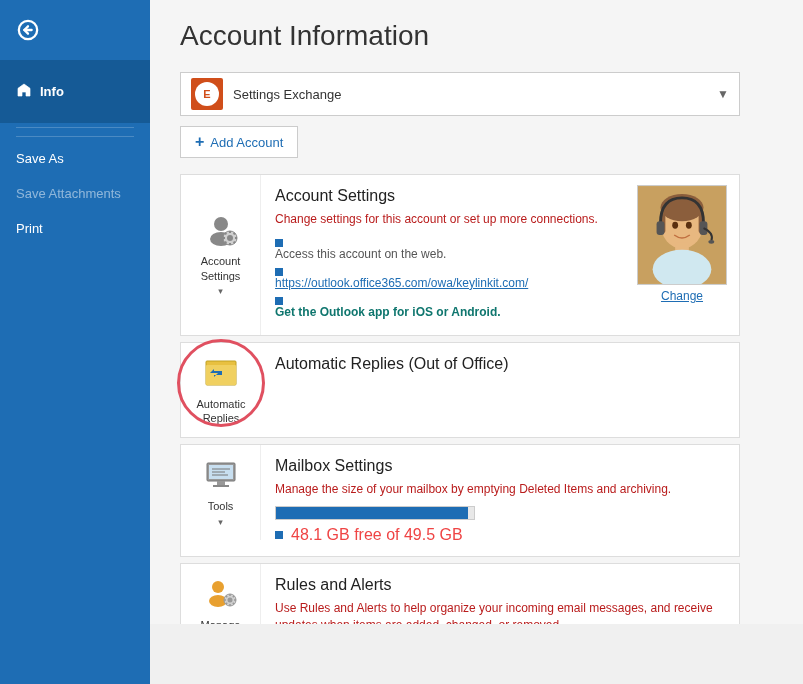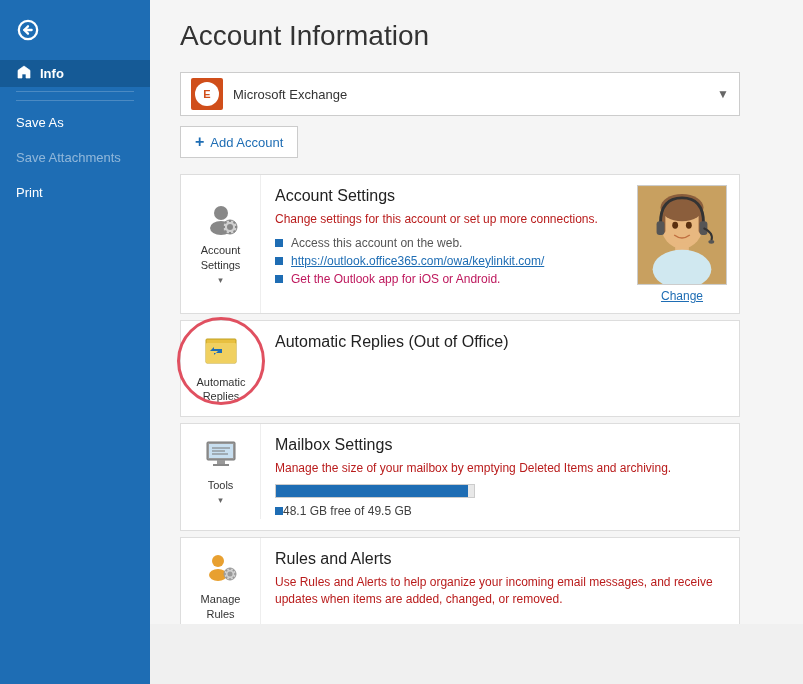--- a/index.html
+++ b/index.html
@@ -16,21 +16,21 @@
     }
     .sidebar-back {
       width: 40px; height: 40px;
       display: flex; align-items: center; justify-content: center;
       margin: 10px 8px;
       cursor: pointer;
       color: white;
       font-size: 20px;
     }
     .sidebar-item {
-      padding: 4px 16px;
+      padding: 22px 16px;
       color: white;
       cursor: pointer;
       font-size: 13px;
       display: flex;
       align-items: center;
       gap: 8px;
     }
     .sidebar-item.active {
       background: #155a96;
       font-weight: 600;
@@ -177,39 +177,40 @@
     }
     .section-desc {
       font-size: 12px;
       color: #b91c1c;
       margin-bottom: 8px;
       line-height: 1.4;
     }
     .bullet-item {
       display: flex;
       align-items: flex-start;
-      gap: 8px;
       margin-bottom: 4px;
+      flex-direction: column;
     }
     .bullet-sq {
       width: 8px; height: 8px;
       background: #1e6db4;
       margin-top: 3px;
       flex-shrink: 0;
     }
     .bullet-link {
       font-size: 12px;
       color: #1e6db4;
       text-decoration: underline;
       cursor: pointer;
     }
     .bullet-text {
       font-size: 12px;
-      color: #be185d;
-      cursor: pointer;
+      color: #0f766e;
+      cursor: pointer;
+      font-weight: bold;
     }
 
     
     .profile-section {
       display: flex;
       flex-direction: column;
       align-items: center;
       margin-left: 10px;
       flex-shrink: 0;
     }
@@ -251,23 +252,23 @@
       margin-bottom: 6px;
       position: relative;
       overflow: hidden;
     }
     .progress-bar-fill {
       height: 100%;
       background: #1e6db4;
       width: 97%;
     }
     .progress-text {
-      font-size: 12px;
-      color: #404040;
-      display: flex; align-items: center; 
+      font-size: 16px;
+      color: #ef4444;
+      display: flex; align-items: center; gap: 8px;
     }
     .bullet-sq-sm {
       width: 8px; height: 8px;
       background: #1e6db4;
       flex-shrink: 0;
     }
   </style>
 </head>
 <body>
 
@@ -309,21 +310,21 @@
 
 <div class="main">
   <h1 class="page-title">Account Information</h1>
 
   <div class="account-selector">
     <div class="exchange-icon">
       <div class="exchange-inner">
         <span>E</span>
       </div>
     </div>
-    <span class="account-name">Microsoft Exchange</span>
+    <span class="account-name">Settings Exchange</span>
     <span class="dropdown-arrow">▼</span>
   </div>
 
   <button class="add-account-btn">
     <span class="add-icon">+</span>
     <span>Add Account</span>
   </button>
 
   <div class="account-settings-row">
     <div class="account-settings-left">

